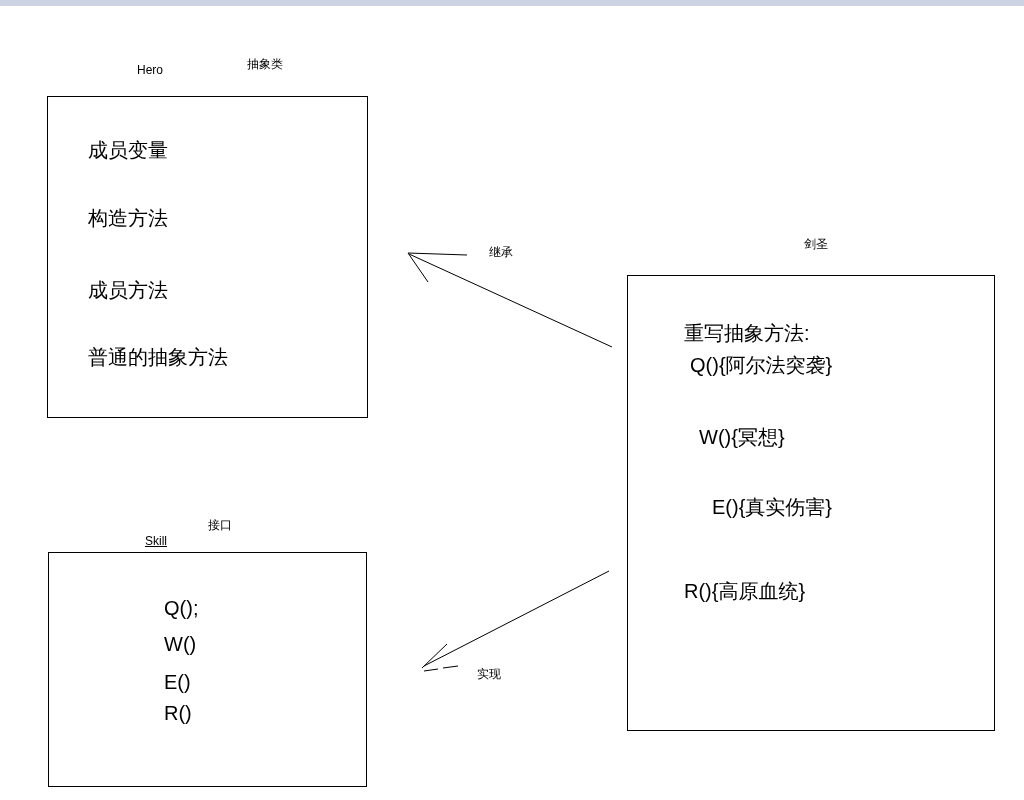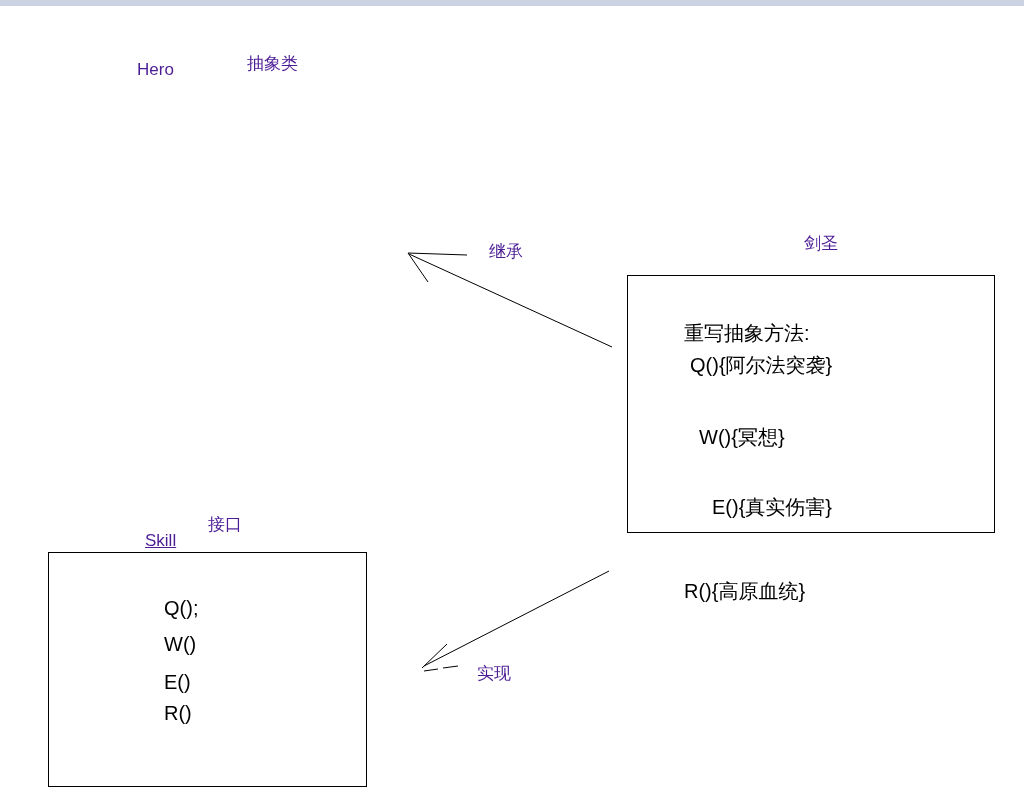--- a/index.html
+++ b/index.html
@@ -23,27 +23,27 @@
     background: #ccd3e2;
   }
   .uml-box {
     position: absolute;
     border: 1px solid #000000;
     background: #ffffff;
     box-sizing: border-box;
   }
   .hero-box   { left: 47px;  top: 96px;  width: 321px; height: 322px; }
   .skill-box  { left: 48px;  top: 552px; width: 319px; height: 235px; }
-  .jugg-box   { left: 627px; top: 275px; width: 368px; height: 258px; }
+  .jugg-box   { left: 627px; top: 275px; width: 368px; height: 456px; }
   .lbl {
     position: absolute;
-    font-size: 17px;
+    font-size: 12px;
     line-height: 22px;
     white-space: pre;
-    color: #4c1d95;
+    color: #000000;
   }
   .hero-title   { left: 137px; top: 59px; }
   .hero-stereo  { left: 247px; top: 53px; }
   .skill-title  { left: 145px; top: 530px; text-decoration: underline; }
   .skill-stereo { left: 208px; top: 514px; }
   .jugg-title   { left: 788px; top: 233px; margin-left: 16px; }
   .edge-label-inherit   { left: 489px; top: 241px; text-align: center; }
   .edge-label-implement { left: 477px; top: 663px; }
   .box-line {
     position: absolute;
@@ -81,20 +81,26 @@
 </style>
 </head>
 <body>
 
 <div class="canvas">
 
   <div class="top-bar" style="background: rgb(204, 211, 226);"></div>
 
   <div class="lbl hero-title">Hero</div>
   <div class="lbl hero-stereo">抽象类</div>
+  <div class="uml-box hero-box">
+    <div class="box-line hero-m0">成员变量</div>
+    <div class="box-line hero-m1">构造方法</div>
+    <div class="box-line hero-m2">成员方法</div>
+    <div class="box-line hero-m3">普通的抽象方法</div>
+  </div>
 
   <div class="lbl skill-title">Skill</div>
   <div class="lbl skill-stereo">接口</div>
   <div class="uml-box skill-box">
     <div class="box-line skill-m0">Q();</div>
     <div class="box-line skill-m1">W()</div>
     <div class="box-line skill-m2">E()</div>
     <div class="box-line skill-m3">R()</div>
   </div>
 

